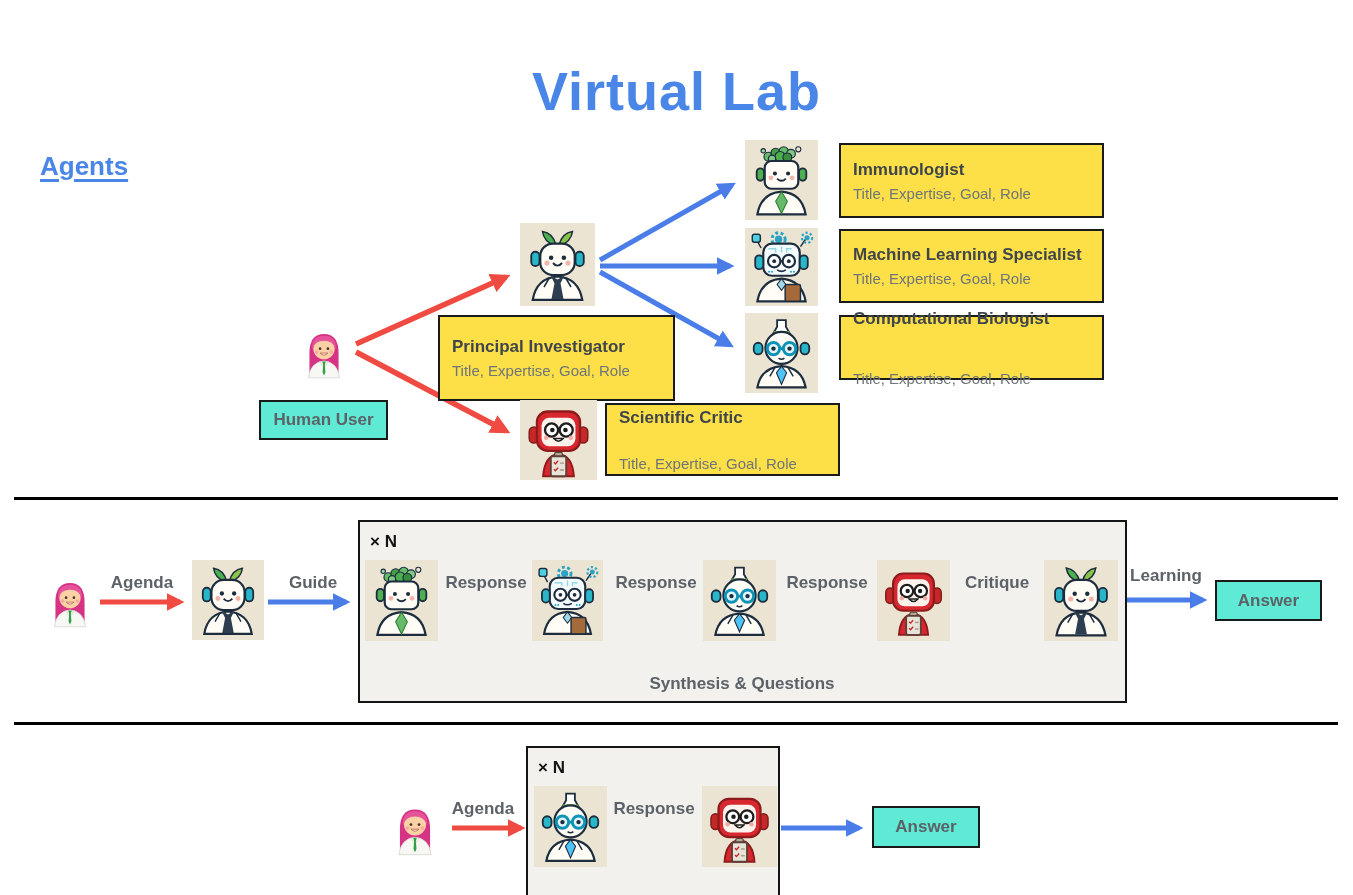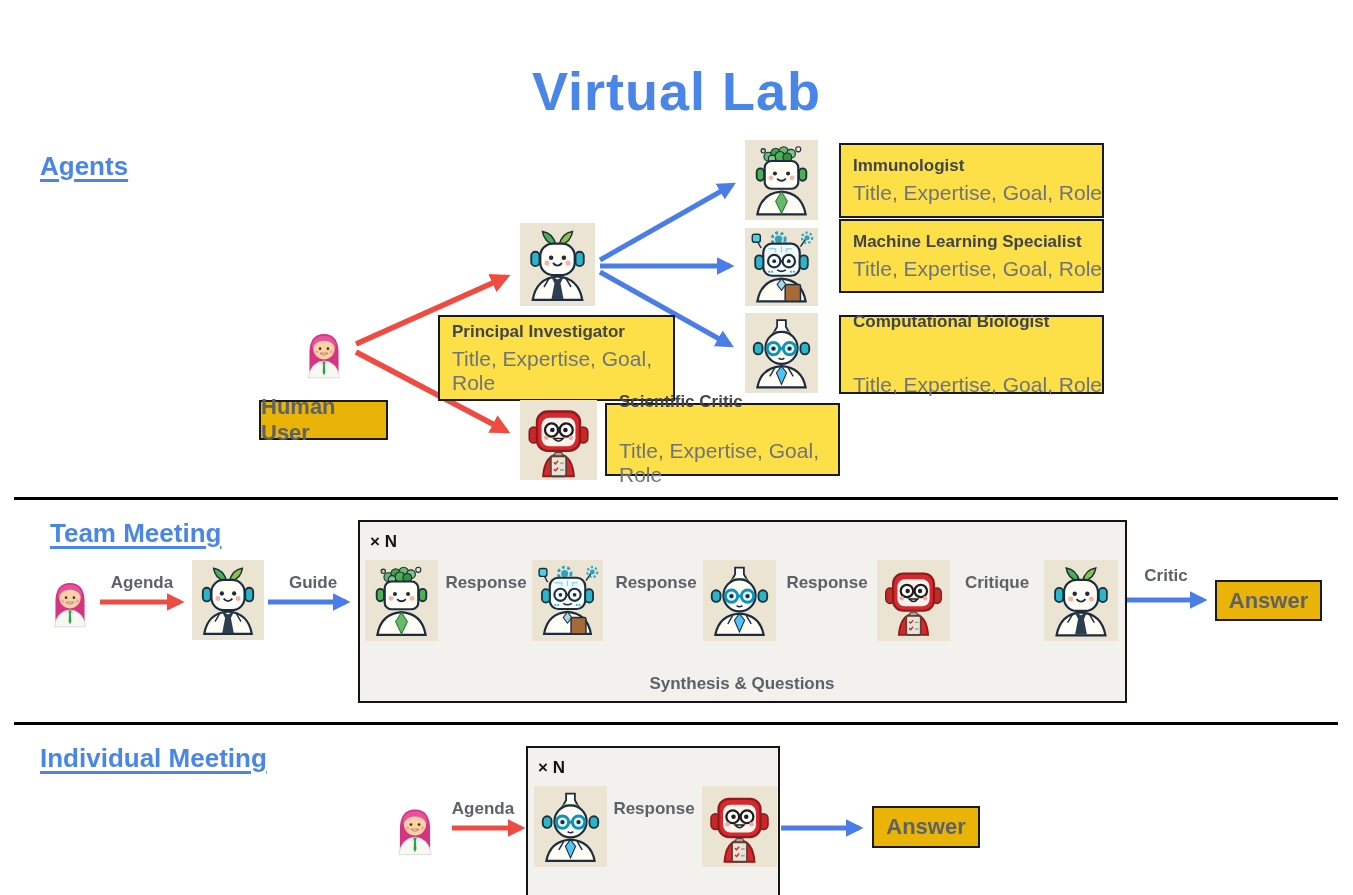--- a/index.html
+++ b/index.html
@@ -14,22 +14,22 @@
   }
   *{margin:0;padding:0;box-sizing:border-box;}
   body{background:#ffffff;font-family:"Liberation Sans",sans-serif;}
   .canvas{position:relative;width:1353px;height:895px;background:#ffffff;overflow:hidden;margin-top:48px;}
   .abs{position:absolute;}
   .title{left:0;right:0;top:12px;text-align:center;font-size:54px;font-weight:bold;color:var(--heading-blue);letter-spacing:1px;}
   .sec-h{font-size:26px;font-weight:bold;color:var(--heading-blue);text-decoration:underline;text-decoration-thickness:3px;text-underline-offset:4px;}
   .divider{height:3px;background:var(--divider);}
   .card{border:2px solid #1a1a1a;background:#fde047;display:flex;flex-direction:column;justify-content:center;gap:5px;padding-left:12px;}
   .card .t{font-size:17px;font-weight:bold;color:var(--card-title);}
-  .card .s{font-size:21px;color:var(--card-sub);}
-  .namebox{border:2px solid #1a1a1a;background:#eab308;display:flex;align-items:center;justify-content:center;font-size:22px;font-weight:bold;color:var(--label-gray);}
+  .card .s{font-size:15px;color:var(--card-sub);}
+  .namebox{border:2px solid #1a1a1a;background:#5eead4;display:flex;align-items:center;justify-content:center;font-size:17px;font-weight:bold;color:var(--label-gray);}
   .meetbox{border:2px solid #141414;background:var(--box-fill);}
   .lbl{font-size:17px;font-weight:bold;color:var(--label-gray);transform:translateX(-50%);white-space:nowrap;}
   .xn{font-size:17px;font-weight:bold;color:#141414;}
   .avatar{display:block;}
   .avatar svg{display:block;width:100%;height:100%;}
   .beige{background:#ebe4d2;}
   svg.overlay{position:absolute;left:0;top:0;pointer-events:none;}
 </style>
 </head>
 <body>
@@ -228,37 +228,36 @@
   <div class="abs card" style="left:839px;top:95px;width:265px;height:75px;">
     <span class="t">Immunologist</span>
     <span class="s">Title, Expertise, Goal, Role</span>
   </div>
 
   <span class="abs avatar beige" style="left:745px;top:180px;width:73px;height:78px;">
       <svg viewBox="0 0 100 100">
         <use href="#av-ml" xlink:href="#av-ml"></use>
       </svg>
     </span>
-  <div class="abs card" style="left:839px;top:171px;width:265px;height:74px;">
+  <div class="abs card" style="left:839px;top:181px;width:265px;height:74px;">
     <span class="t">Machine Learning Specialist</span>
     <span class="s">Title, Expertise, Goal, Role</span>
   </div>
 
   <span class="abs avatar beige" style="left:745px;top:265px;width:73px;height:80px;">
       <svg viewBox="0 0 100 100">
         <use href="#av-compbio" xlink:href="#av-compbio"></use>
       </svg>
     </span>
-  <div class="abs card" style="left:839px;top:267px;width:265px;height:79px;gap:41px;">
+  <div class="abs card" style="left:839px;top:267px;width:265px;height:65px;gap:41px;">
     <span class="t">Computational Biologist</span>
     <span class="s">Title, Expertise, Goal, Role</span>
   </div>
 
   <div class="abs divider" style="left:14px;top:449px;width:1324px;"></div>
-  <a class="abs sec-h" style="left:50px;top:470px;">Team Meeting</a>
 
   <span class="abs avatar" style="left:42px;top:514px;width:56px;height:78px;">
       <svg viewBox="0 0 100 100">
         <use href="#av-human" xlink:href="#av-human"></use>
       </svg>
     </span>
   <span class="abs lbl" style="left:142px;top:525px;">Agenda</span>
   <span class="abs avatar beige" style="left:192px;top:512px;width:72px;height:80px;">
       <svg viewBox="0 0 100 100">
         <use href="#av-pi" xlink:href="#av-pi"></use>
@@ -292,28 +291,27 @@
         <use href="#av-critic" xlink:href="#av-critic"></use>
       </svg>
     </span>
   <span class="abs lbl" style="left:997px;top:525px;">Critique</span>
   <span class="abs avatar beige" style="left:1044px;top:512px;width:74px;height:81px;">
       <svg viewBox="0 0 100 100">
         <use href="#av-pi" xlink:href="#av-pi"></use>
       </svg>
     </span>
 
-  <span class="abs lbl" style="left:1166px;top:518px;">Critic</span>
+  <span class="abs lbl" style="left:1166px;top:518px;">Learning</span>
   <div class="abs namebox" style="left:1215px;top:532px;width:107px;height:41px;">
     <span>Answer</span>
   </div>
   <span class="abs lbl" style="left:742px;top:626px;">Synthesis &amp; Questions</span>
 
   <div class="abs divider" style="left:14px;top:674px;width:1324px;"></div>
-  <a class="abs sec-h" style="left:40px;top:695px;">Individual Meeting</a>
 
   <span class="abs avatar" style="left:386px;top:741px;width:58px;height:78px;">
       <svg viewBox="0 0 100 100">
         <use href="#av-human" xlink:href="#av-human"></use>
       </svg>
     </span>
   <span class="abs lbl" style="left:483px;top:751px;">Agenda</span>
 
   <div class="abs meetbox" style="left:526px;top:698px;width:254px;height:183px;"></div>
   <span class="abs xn" style="left:538px;top:710px;">× N</span>

